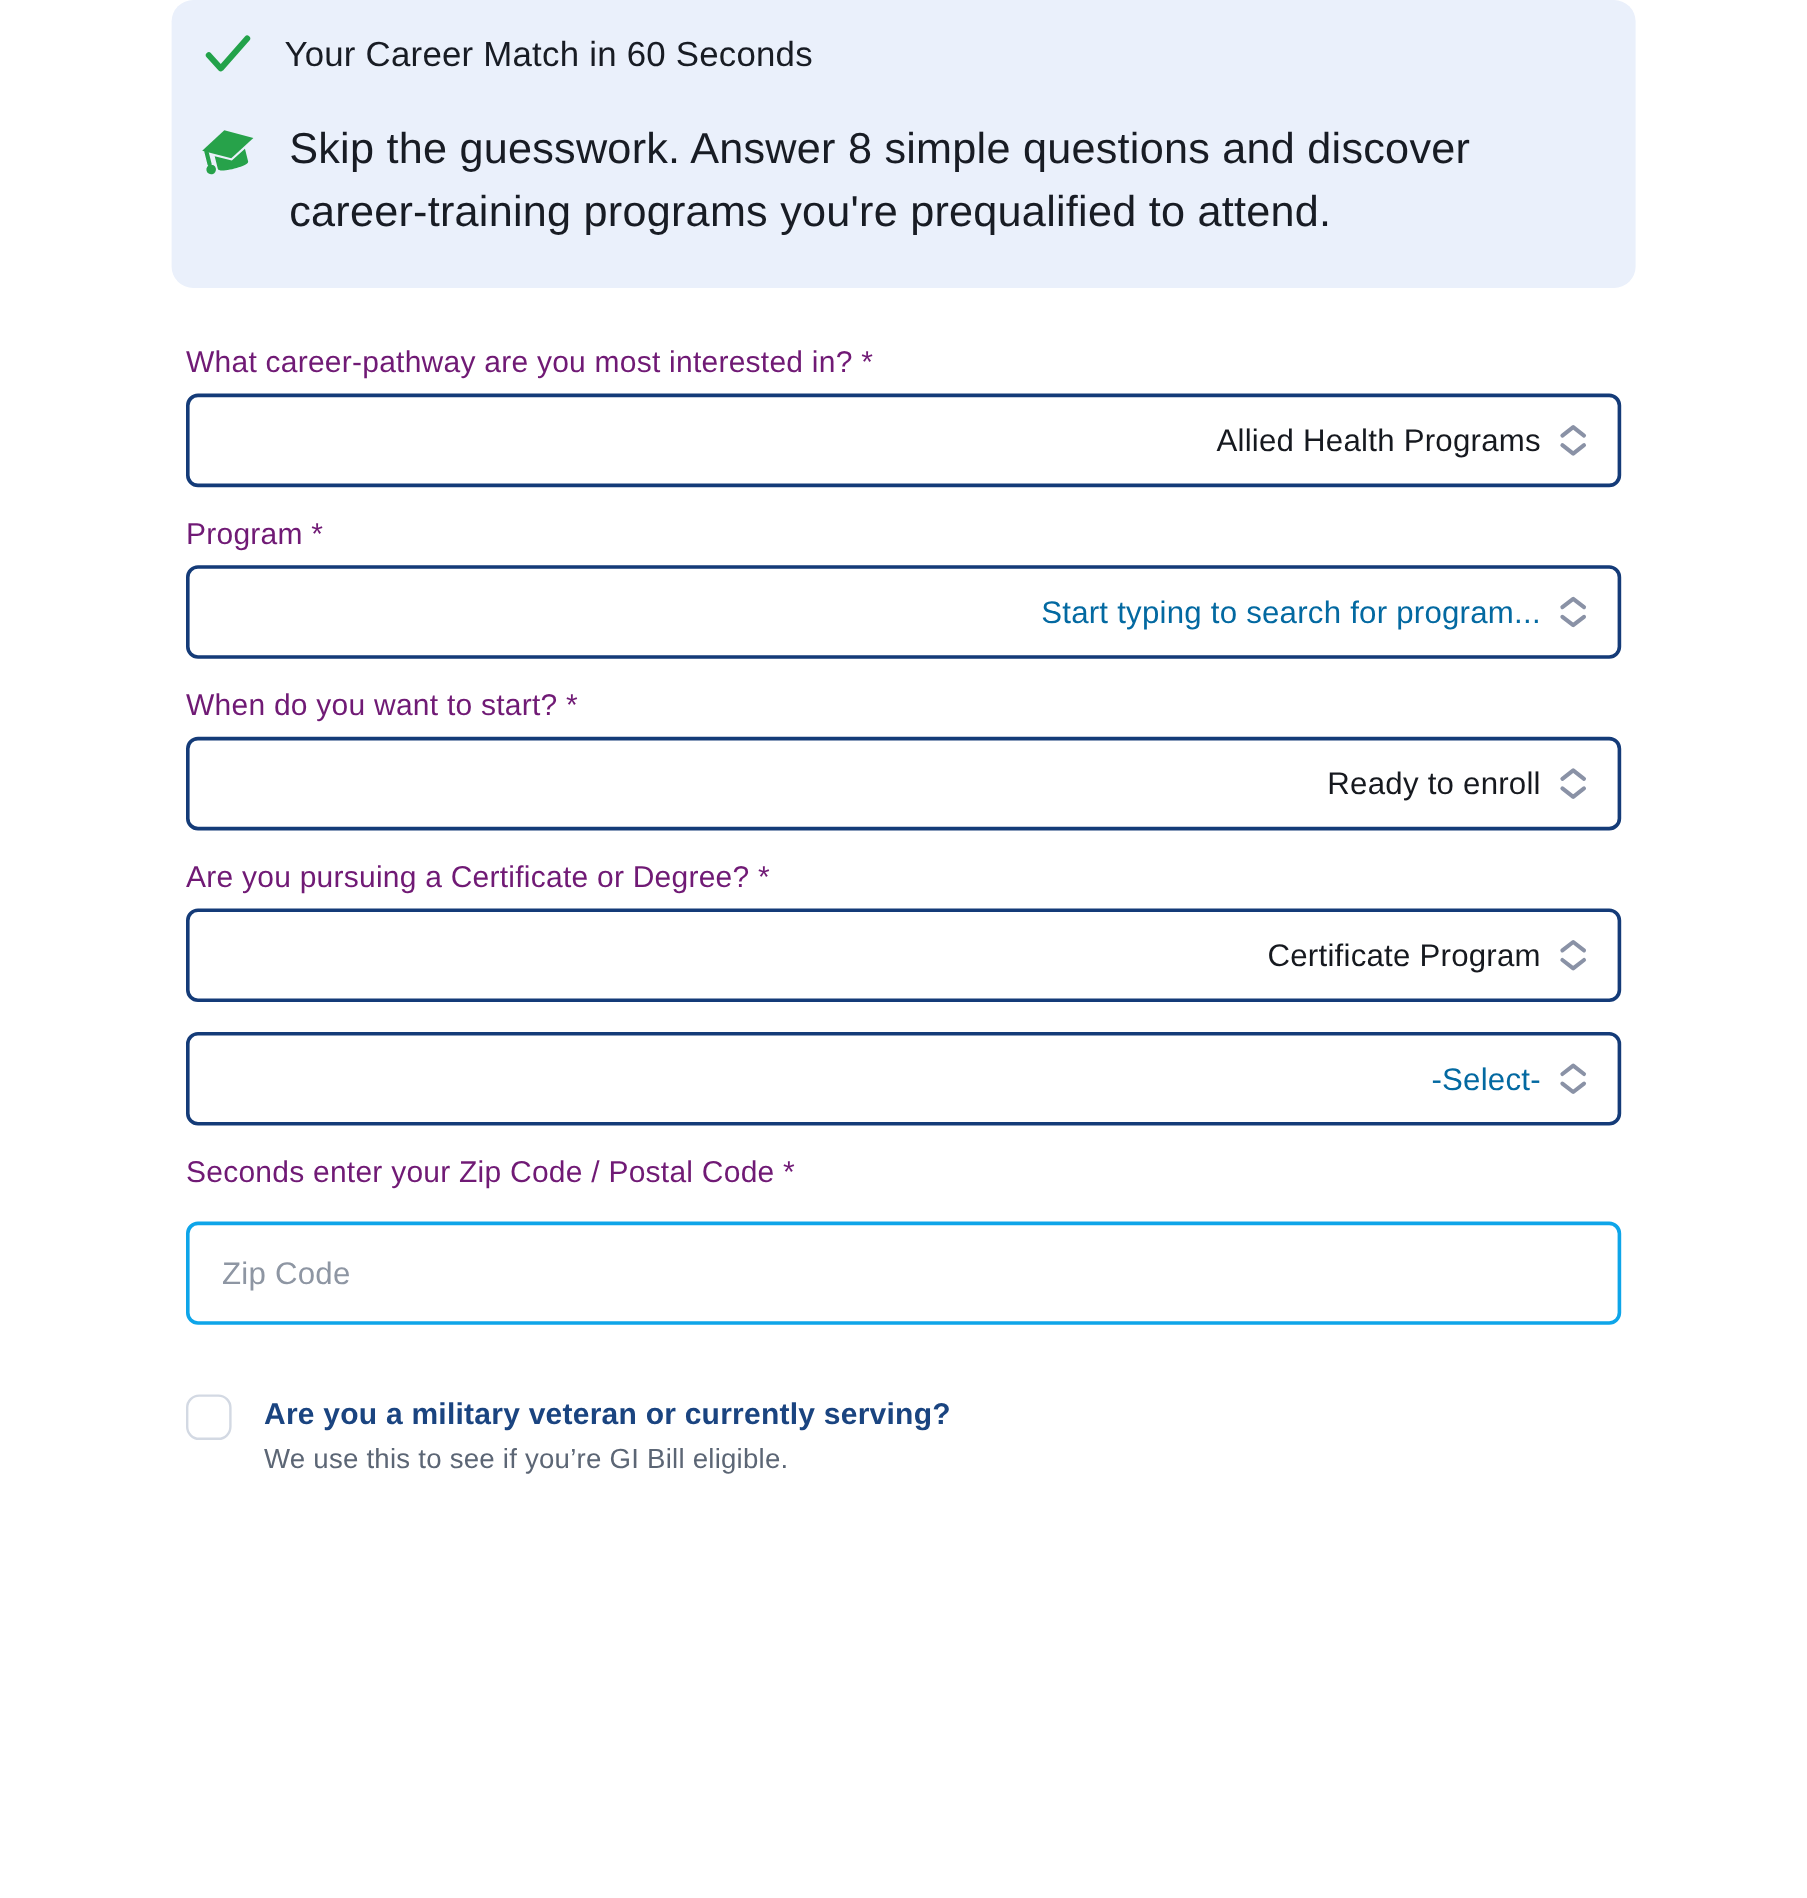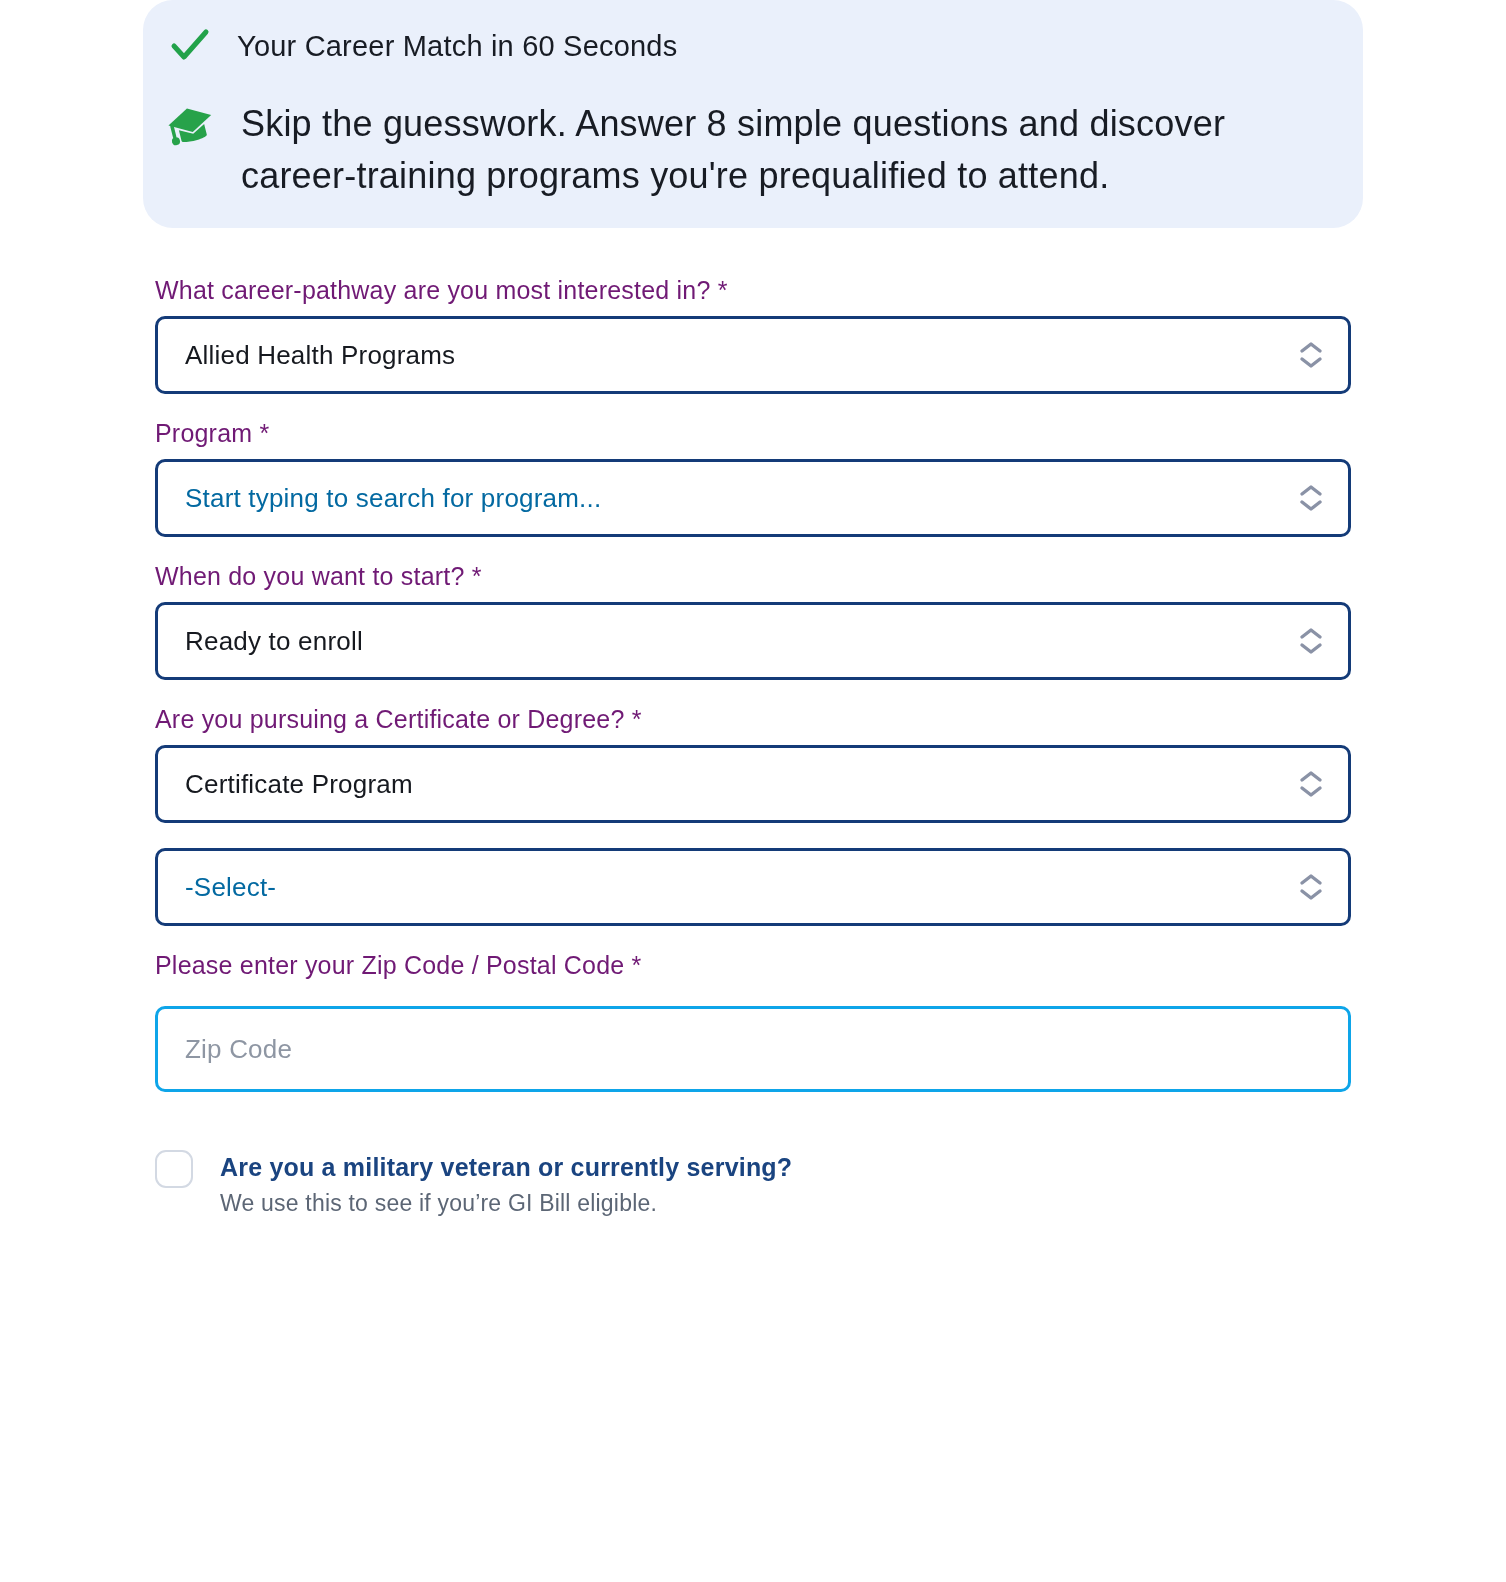--- a/index.html
+++ b/index.html
@@ -10,21 +10,21 @@
     font-family: "Liberation Sans", sans-serif;
     color: #1c1f26;
   }
   .wrap { width: 1220px; margin: 0 auto; }
 
   
   .panel {
     background: #eaf0fb;
     border-radius: 18px;
   }
-  .hero { padding: 24px 32px 26px 24px; border-radius: 30px; }
+  .hero { padding: 24px 32px 38px 24px; }
   .hero-row { display: flex; align-items: flex-start; gap: 24px; }
   .hero-row + .hero-row { margin-top: 30px; }
   .hero-icon { flex: 0 0 46px; display: flex; justify-content: center; padding-top: 2px; }
   .hero-title {
     font-size: 29px; font-weight: 400; color: #181c24;
     line-height: 44px; letter-spacing: 0.2px;
   }
   .hero-sub {
     font-size: 36px; font-weight: 400; color: #181c24;
     line-height: 52px; max-width: 1085px; letter-spacing: 0.2px;
@@ -42,20 +42,21 @@
     position: relative;
     width: 100%; height: 78px;
     background: #fff;
     border: 3px solid #143b78;
     border-radius: 10px;
     display: flex; align-items: center;
     padding: 0 64px 0 27px;
     font-size: 26px; color: #16191f;
     cursor: pointer;
     letter-spacing: 0.2px;
+    justify-content: flex-end;
   }
   .control .chevrons {
     position: absolute; right: 24px; top: 50%;
     transform: translateY(-50%);
     display: flex; flex-direction: column; align-items: center; gap: 2px;
   }
   .muted { color: #0369a1; }
 
   input.text-field {
     width: 100%;
@@ -207,21 +208,21 @@
               <polyline points="4,10 13,3 22,10" fill="none" stroke="#8a92a6" stroke-width="3.4" stroke-linecap="round" stroke-linejoin="round"></polyline>
             </svg>
           <svg width="26" height="13" viewBox="0 0 26 13">
               <polyline points="4,3 13,10 22,3" fill="none" stroke="#8a92a6" stroke-width="3.4" stroke-linecap="round" stroke-linejoin="round"></polyline>
             </svg>
         </span>
       </div>
     </div>
 
     <div class="group zip-group">
-      <label class="field-label">Please enter your Zip Code / Postal Code *</label>
+      <label class="field-label">Seconds enter your Zip Code / Postal Code *</label>
       <input type="text" class="text-field" placeholder="Zip Code" style="">
     </div>
 
 
   </div>
 
 
   <div class="military-row">
     <div class="checkbox" role="checkbox" aria-checked="false"></div>
     <div>

